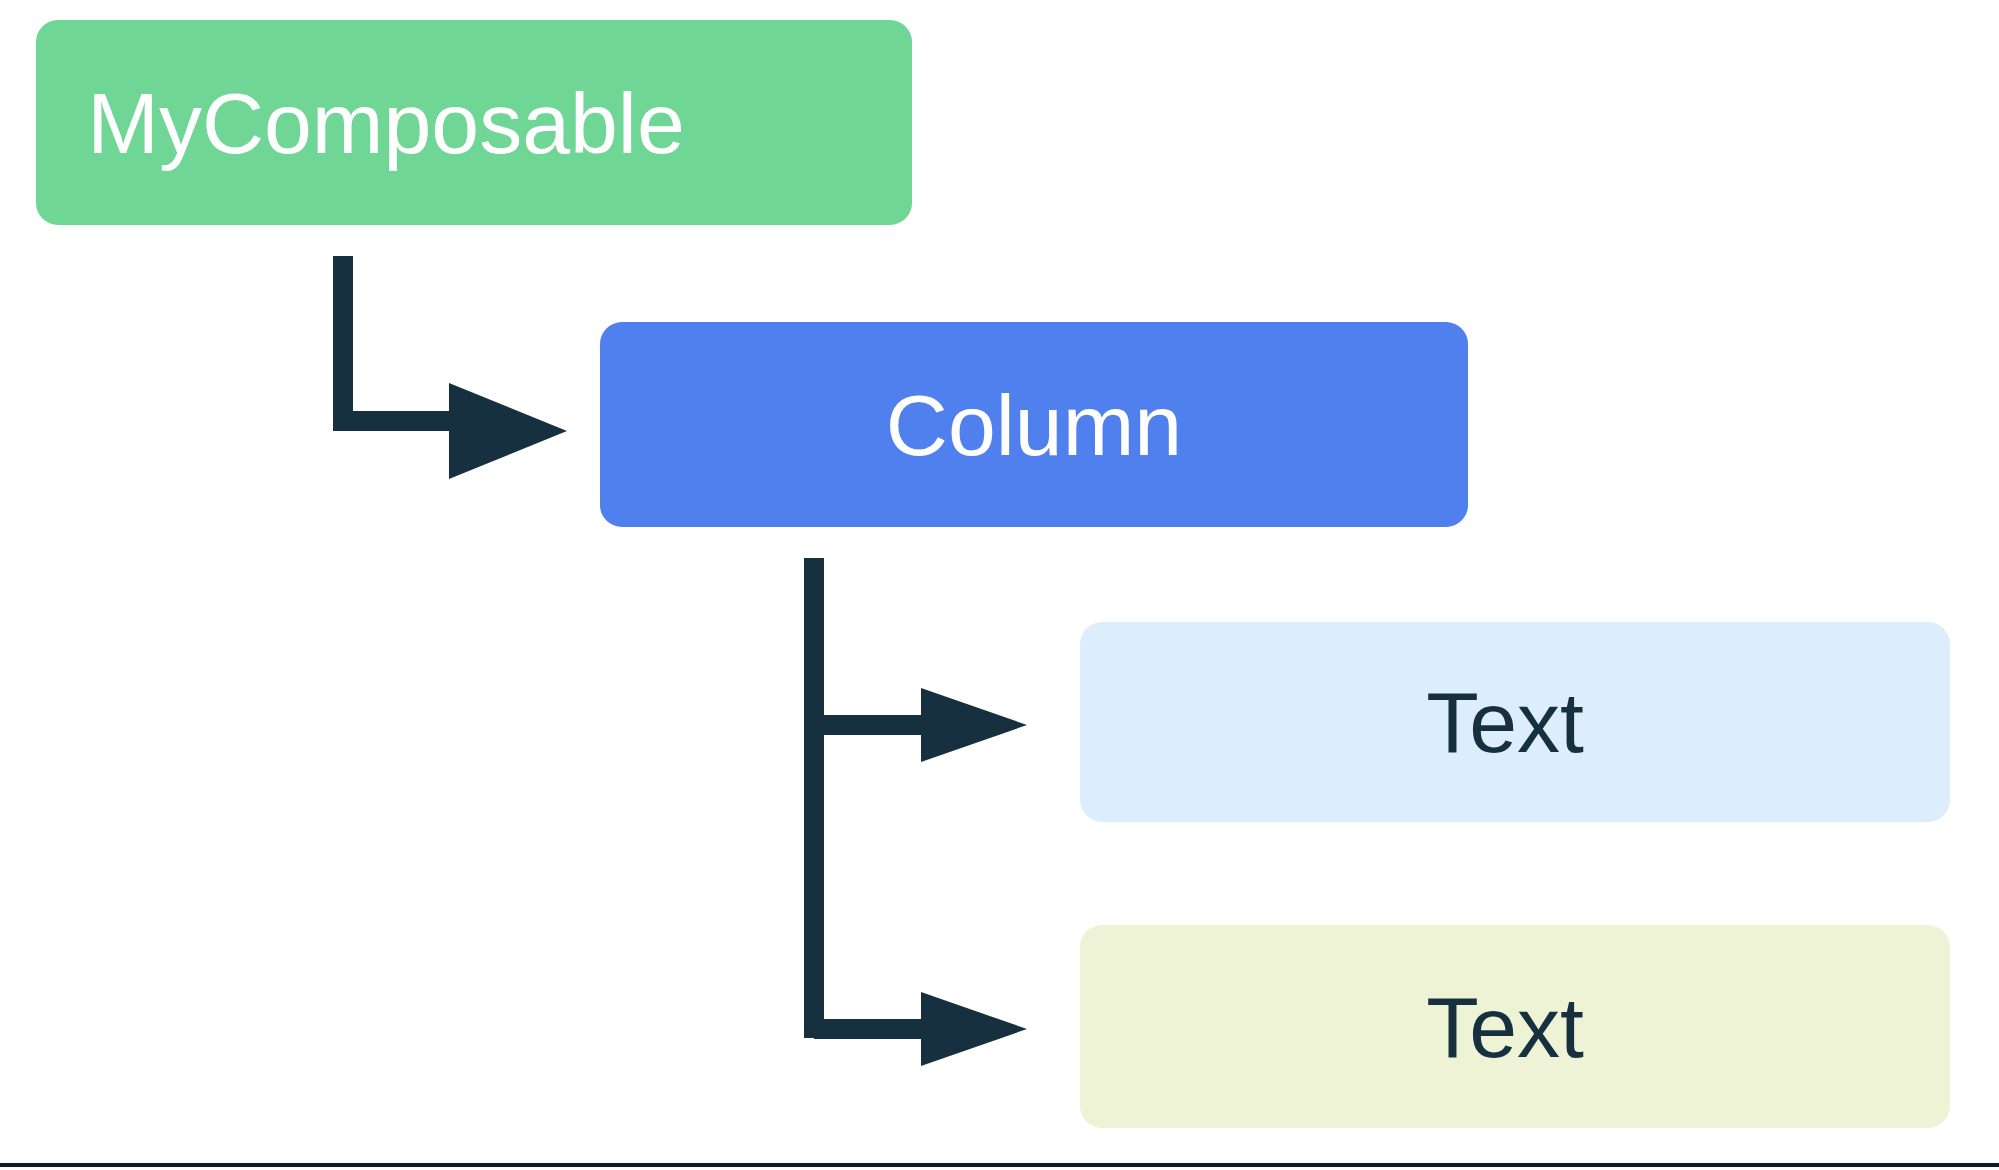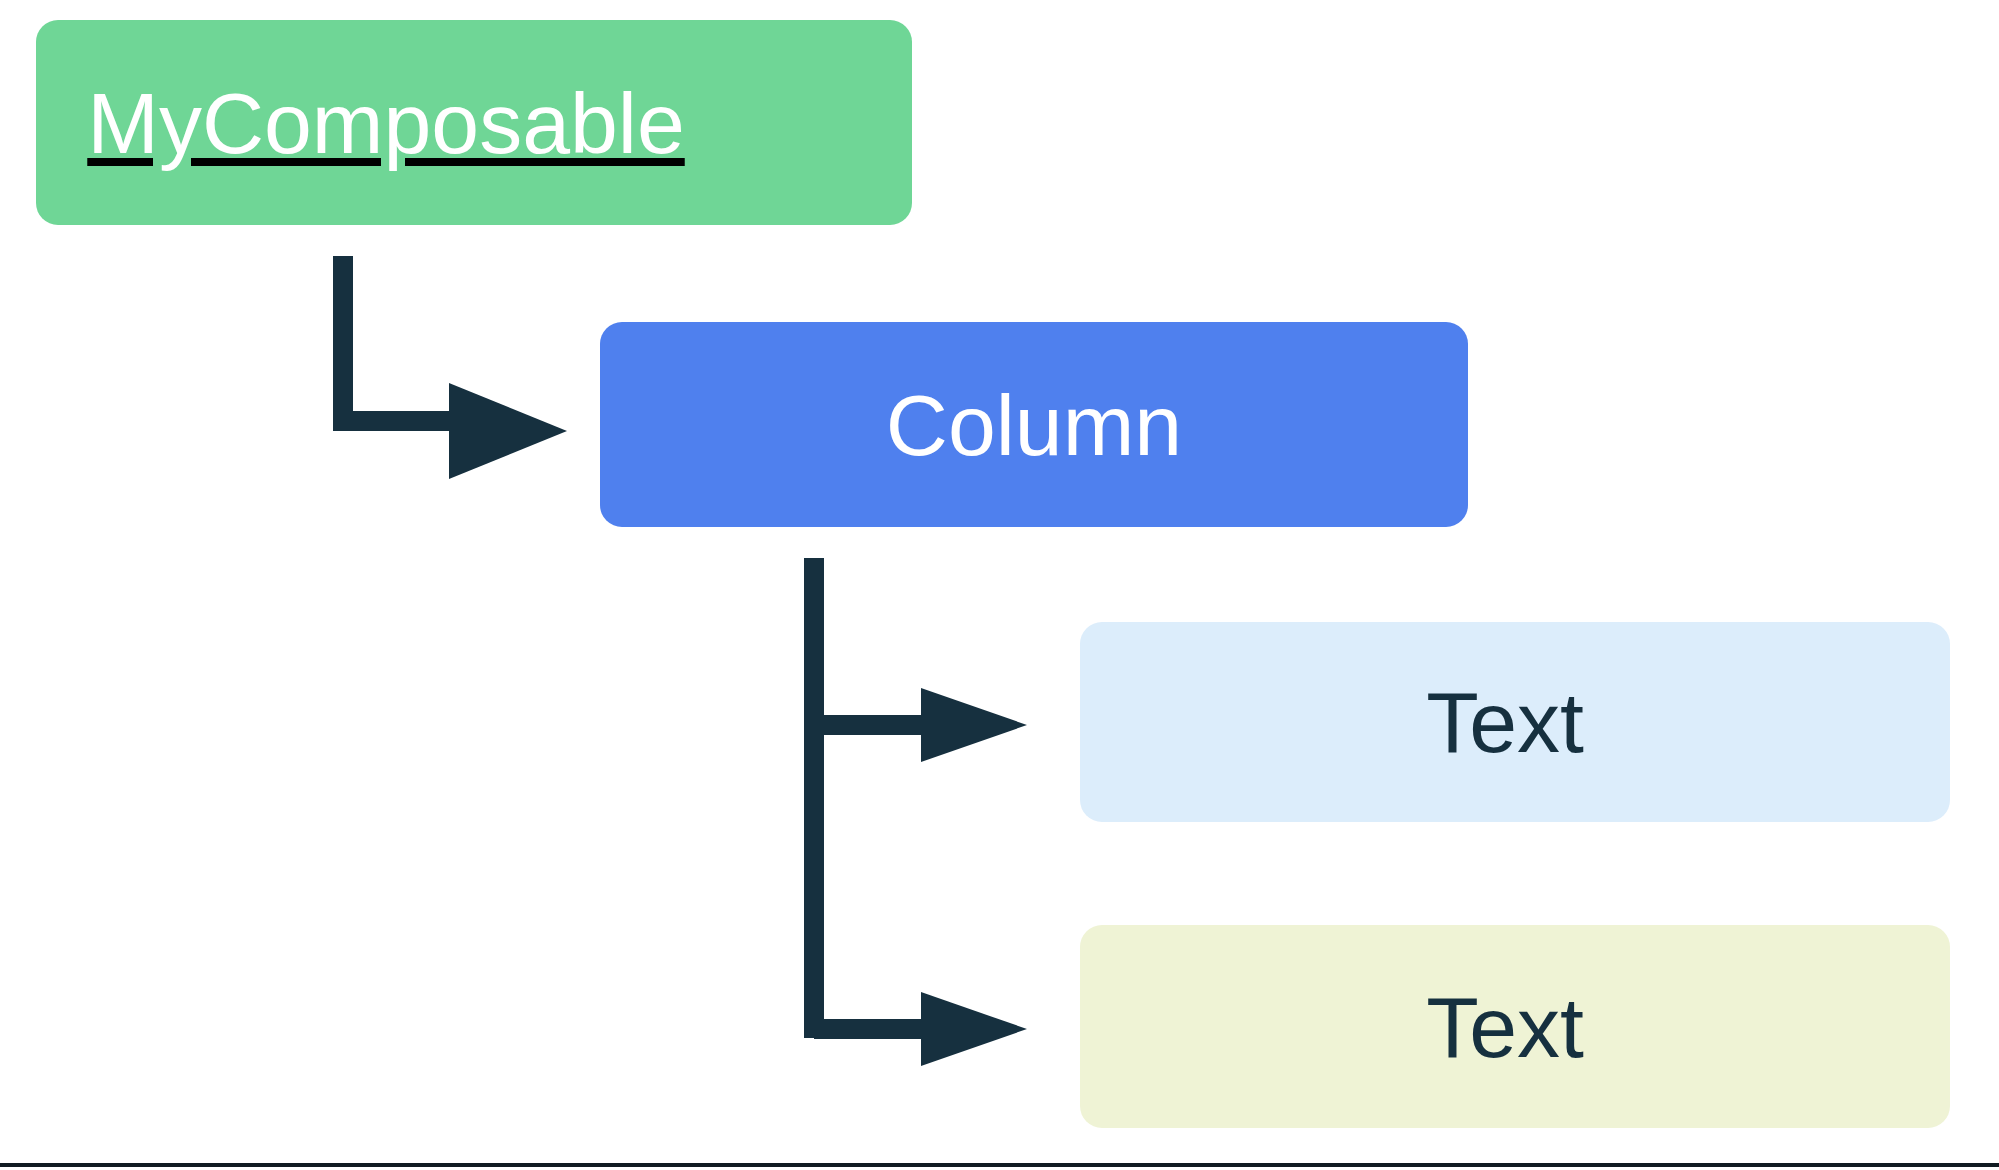--- a/index.html
+++ b/index.html
@@ -122,21 +122,21 @@
       <path d="M 814 725 L 925 725" fill="none" stroke="#16303F" stroke-width="20" stroke-linecap="butt"></path>
       <polygon points="921,688 1027,725 921,762" fill="#16303F"></polygon>
     </g>
 
     <g>
       <path d="M 814 1029 L 925 1029" fill="none" stroke="#16303F" stroke-width="20" stroke-linecap="butt"></path>
       <polygon points="921,992 1027,1029 921,1066" fill="#16303F"></polygon>
     </g>
   </svg>
 
-  <div class="node" id="node-mycomposable" style="background: rgb(111, 214, 150); text-decoration: underline;">
+  <div class="node" id="node-mycomposable" style="background: rgb(111, 214, 150);">
     <span class="node-label" style="color: rgb(255, 255, 255);">MyComposable</span>
   </div>
 
   <div class="node" id="node-column" style="background: rgb(79, 128, 238);">
     <span class="node-label" style="color: rgb(255, 255, 255);">Column</span>
   </div>
 
   <div class="node" id="node-text-1" style="background: rgb(220, 237, 251);">
     <span class="node-label" style="color: rgb(22, 48, 63);">Text</span>
   </div>

